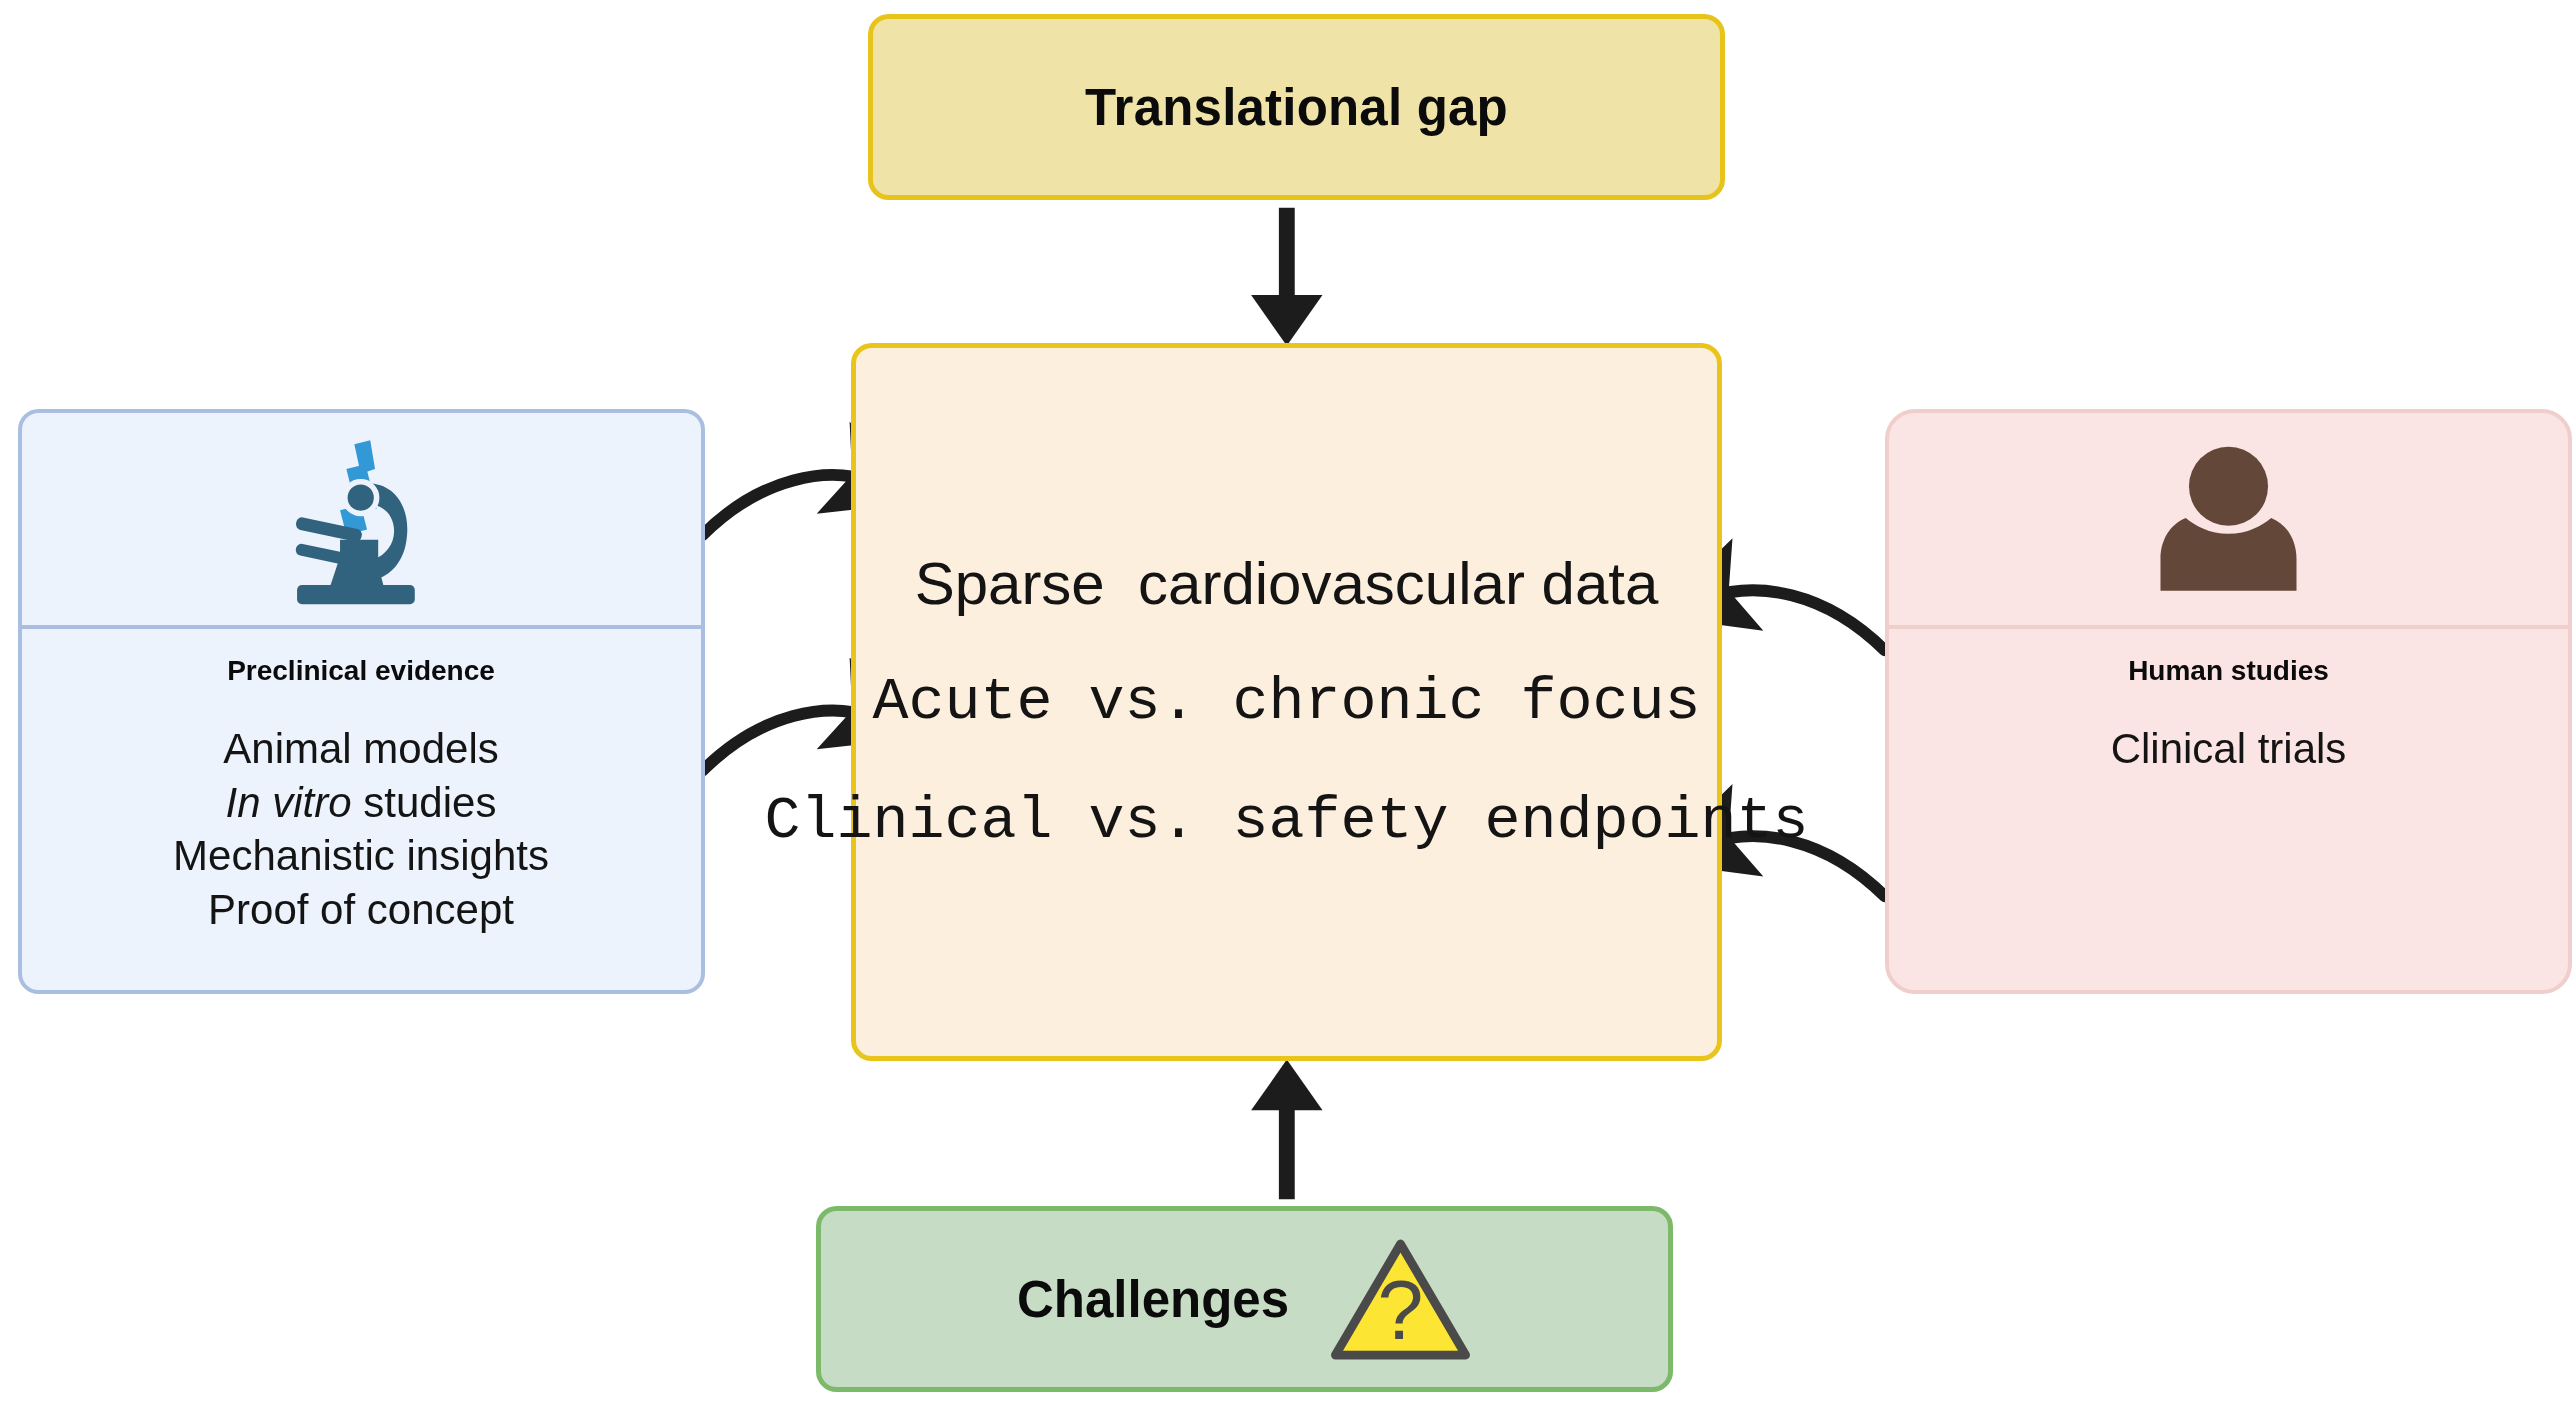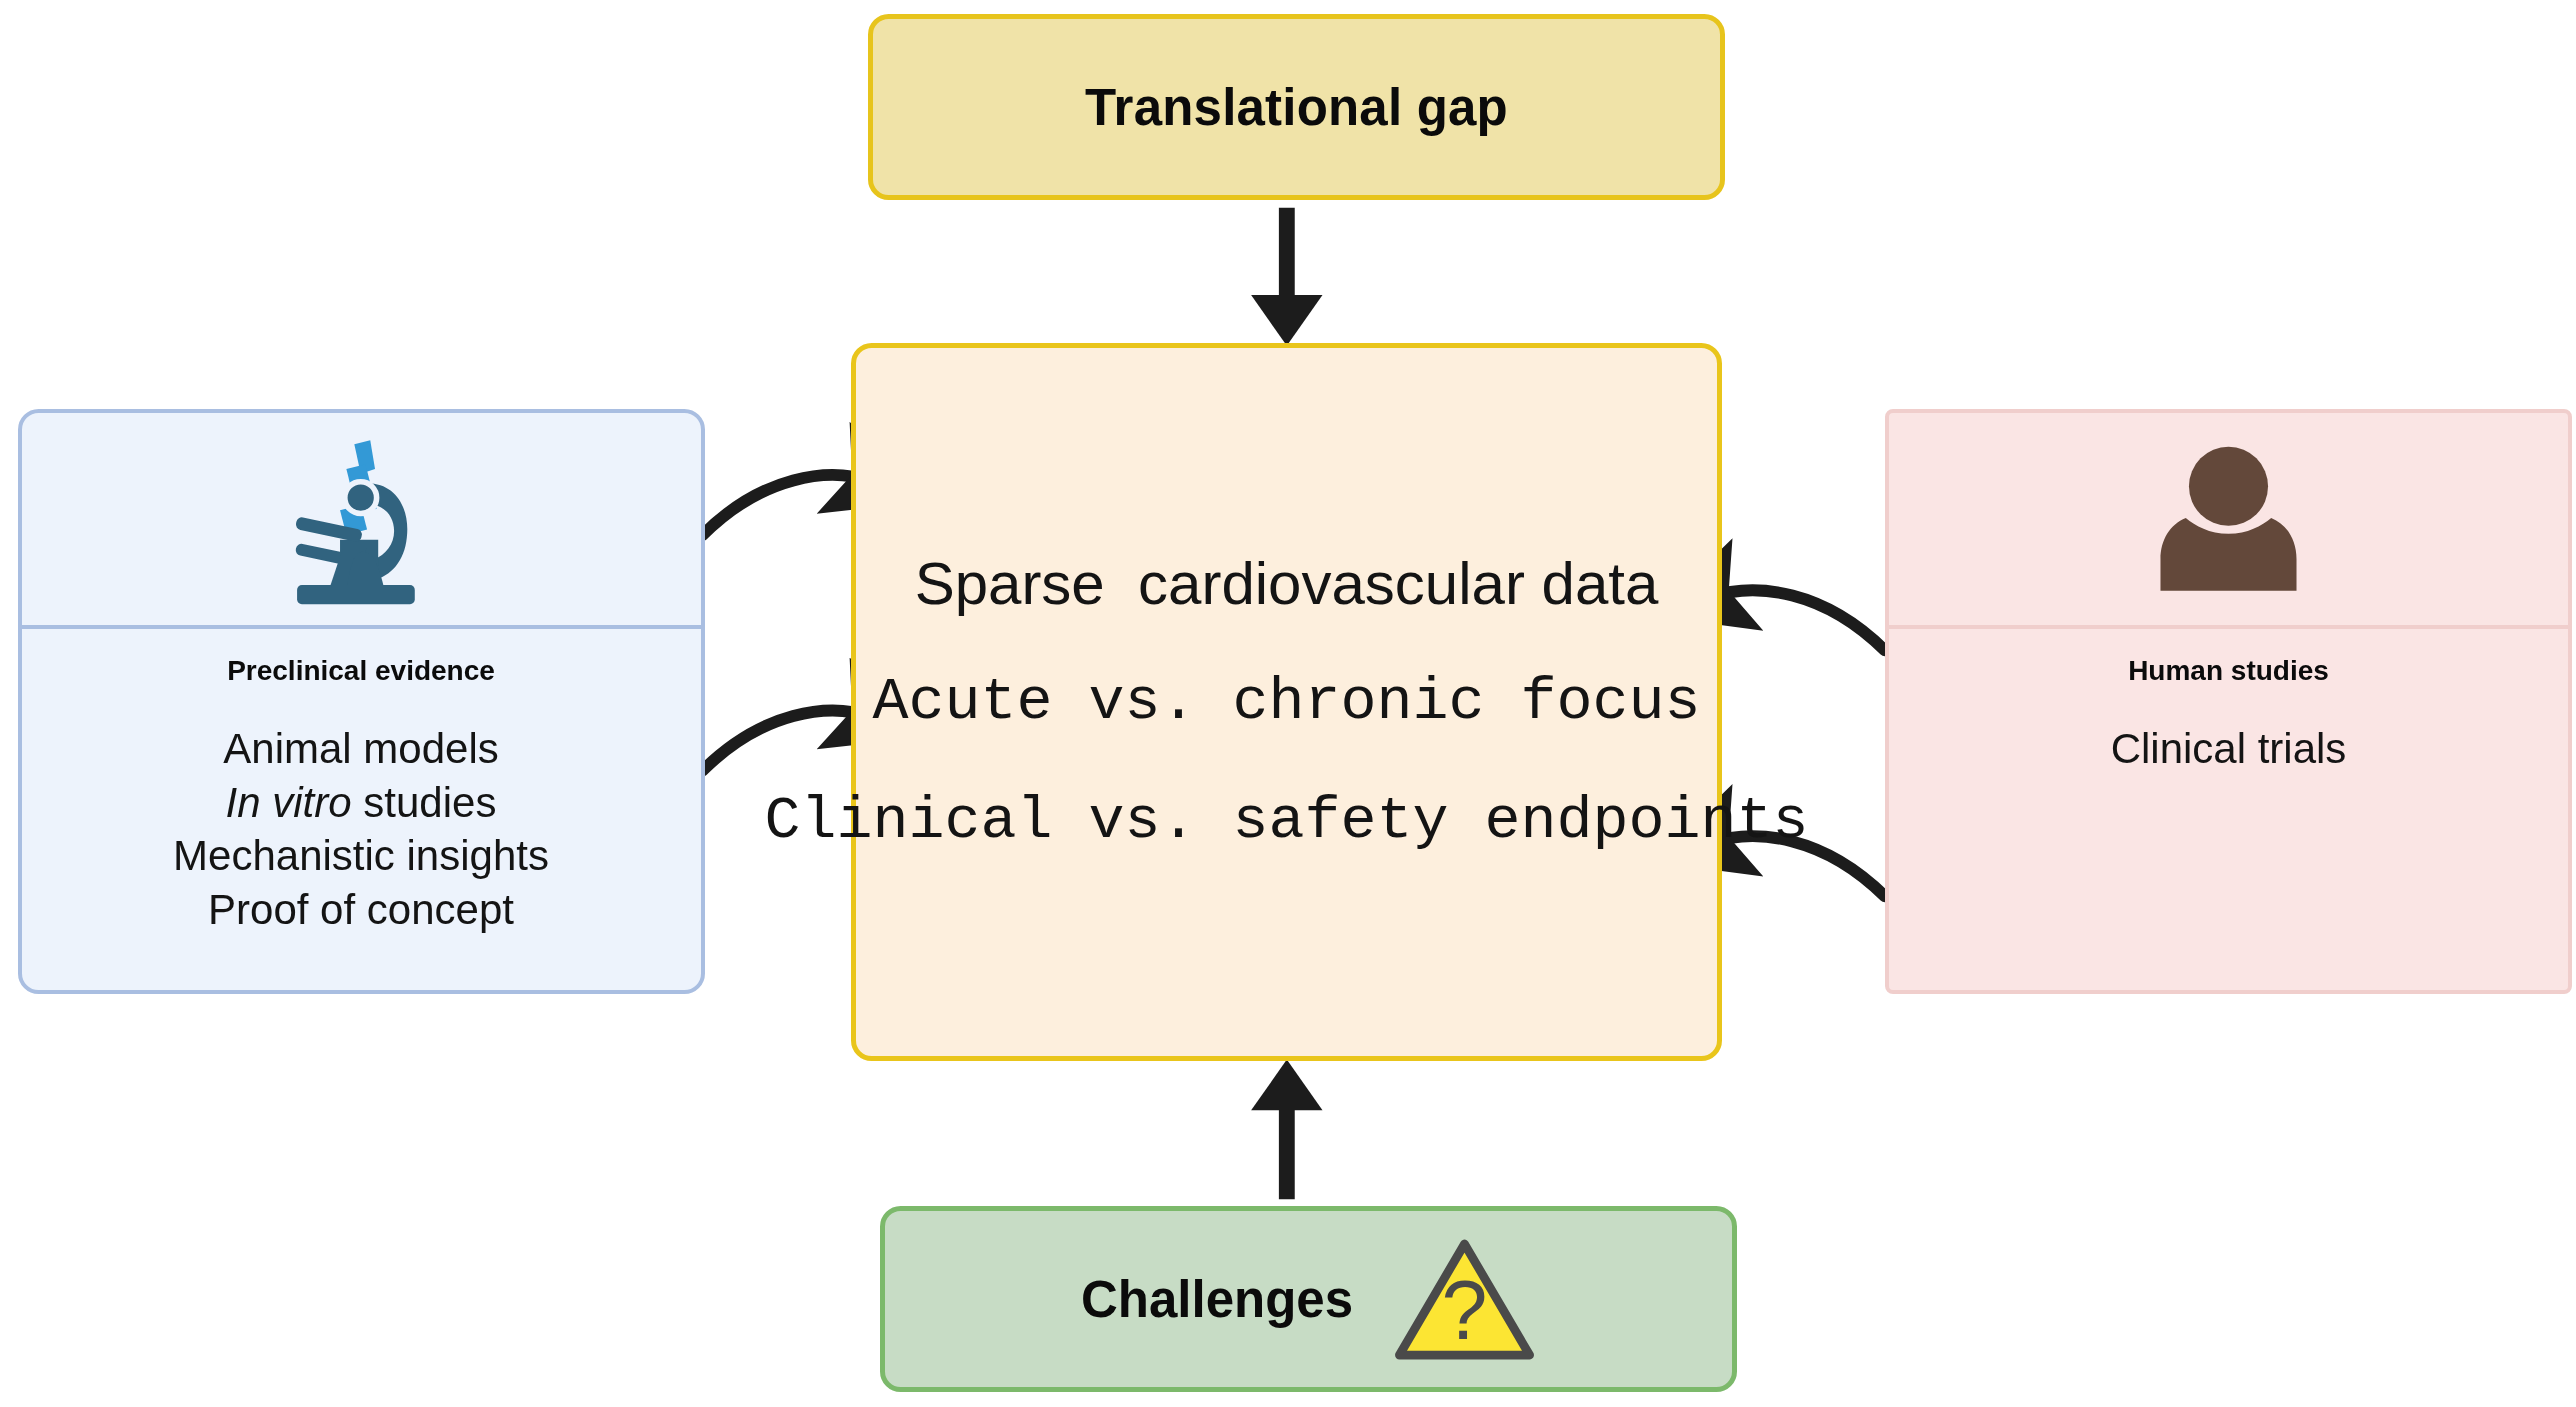--- a/index.html
+++ b/index.html
@@ -58,21 +58,21 @@
     flex: 1 1 auto;
     display: flex; flex-direction: column; align-items: center;
     padding-top: 27px;
   }
 
   
   #right-box {
     left: 1885px; top: 409px; width: 687px; height: 585px;
     background: #FAE5E4;
     border: 4px solid #F0CECC;
-    border-radius: 8px;
+    border-radius: 30px;
     display: flex; flex-direction: column;
   }
   #right-box .icon-pane {
     height: 216px; flex: none;
     display: flex; align-items: center; justify-content: center;
     border-bottom: 4px solid #F0CECC;
   }
   #right-box .body-pane {
     flex: 1 1 auto;
     display: flex; flex-direction: column; align-items: center;
@@ -84,21 +84,21 @@
     line-height: 1.1; margin-bottom: 35px;
   }
   .card-list { text-align: center; }
   .card-list .item {
     font-size: 42px; color: #141414; line-height: 1.28; white-space: nowrap;
   }
   .card-list .item .ital { font-style: italic; }
 
   
   #bottom-box {
-    left: 880px; top: 1206px; width: 857px; height: 186px;
+    left: 816px; top: 1206px; width: 857px; height: 186px;
     background: #C7DCC5;
     border: 5.6px solid #7CB96B;
     border-radius: 20.6px;
     display: flex; align-items: center; justify-content: center;
   }
   #bottom-box .title {
     font-size: 51px; font-weight: bold; color: #0b0b0b;
   }
   #bottom-box .warn-wrap { margin-left: 40px; display: flex; align-items: center; }
 

